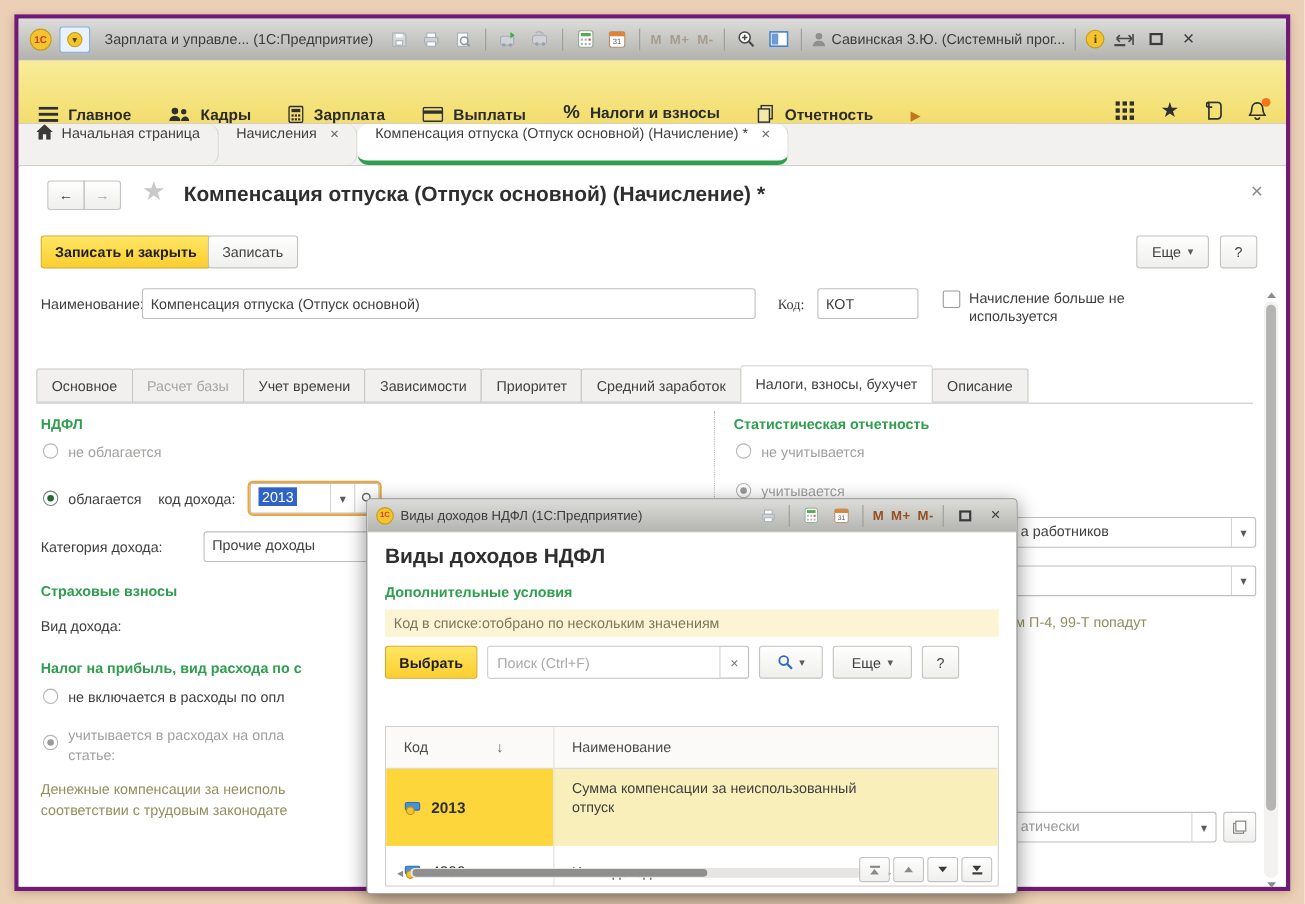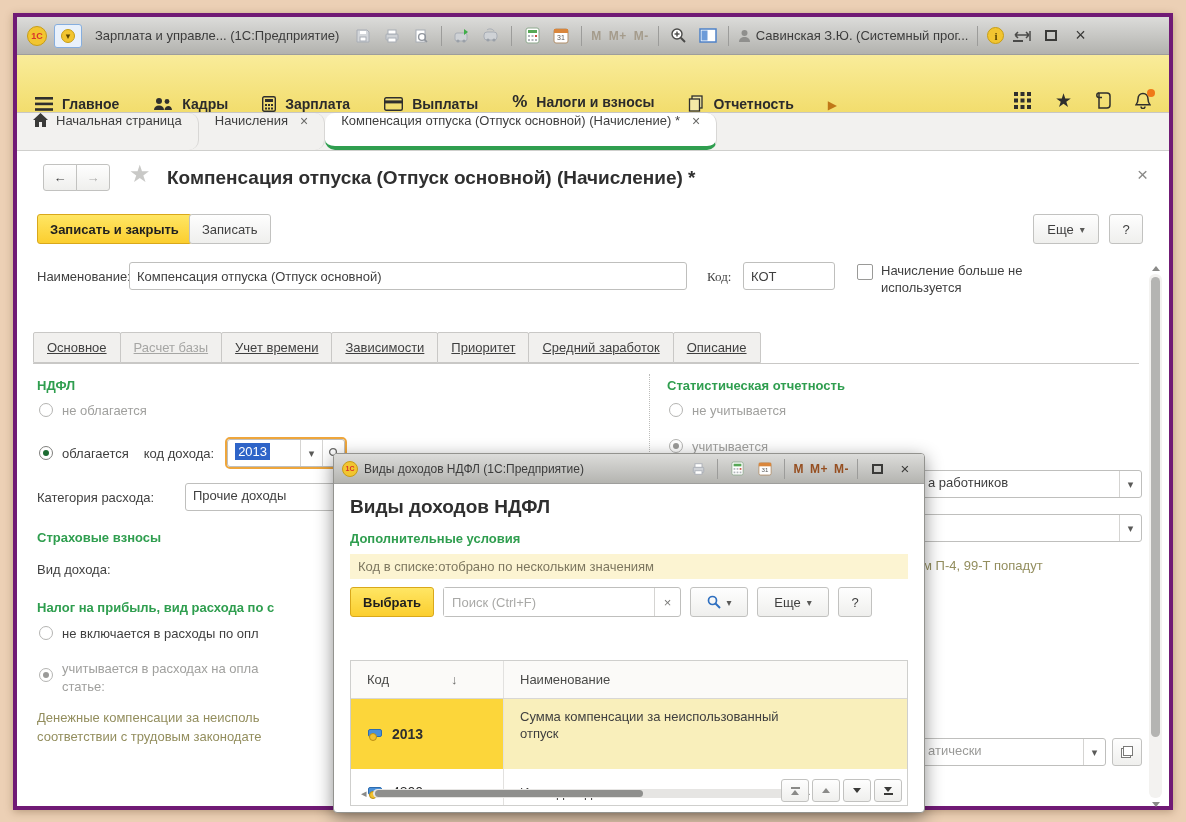--- a/index.html
+++ b/index.html
@@ -69,21 +69,21 @@
 .vscroll .track { background:#f3f2f0; border-radius:6px; position:relative; }
 .vscroll .thumb { position:absolute; left:2px; right:2px; background:#b4b4b2; border-radius:5px; }
 .tri-up { width:0; height:0; border-left:4px solid transparent; border-right:4px solid transparent; border-bottom:5px solid #8a8a88; }
 .tri-down { width:0; height:0; border-left:4px solid transparent; border-right:4px solid transparent; border-top:5px solid #8a8a88; }
 .tri-down.dark { border-top-color:#3a3a38; }
 .hbar { width:9px; height:2px; background:#8a8a88; }
 .hbar.dark { background:#3a3a38; }
 
 
 .formtabs { display:flex; align-items:flex-end; position:absolute; left:16px; right:30px; top:180px; border-bottom:1px solid #c9c8c6; }
-.ftab { padding:7px 13px; font-size:13px; background:#f1f0ee; border:1px solid #c9c8c6; margin-right:-1px; color:#3f3f3f; white-space:nowrap; border-radius:2px 2px 0 0;text-decoration:underline; }
+.ftab { padding:7px 13px; font-size:13px; background:#f1f0ee; border:1px solid #c9c8c6; margin-right:-1px; color:#3f3f3f; white-space:nowrap; border-radius:2px 2px 0 0; }
 .ftab.disabled { color:#a6a6a4; }
 .ftab.active { background:#fff; border-bottom:1px solid #fff; padding-top:9px; padding-bottom:8px; font-weight:normal; position:relative; z-index:2; }
 
 
 .focus-ring { outline:2px solid #eea63c; outline-offset:0; }
 .sel-blue { background:#2e64c8; color:#fff; padding:1px 3px; }
 
 
 .open-glyph { position:relative; width:12px; height:12px; }
 .open-glyph::before { content:""; position:absolute; left:0; bottom:0; width:8px; height:8px; border:1px solid #7a7a78; background:#fff; }
@@ -374,20 +374,21 @@
         </div>
     </div>
 
     <div class="formtabs">
       <div class="ftab">Основное</div>
       <div class="ftab disabled">Расчет базы</div>
       <div class="ftab">Учет времени</div>
       <div class="ftab">Зависимости</div>
       <div class="ftab">Приоритет</div>
       <div class="ftab">Средний заработок</div>
+      <div class="ftab active">Налоги, взносы, бухучет</div>
       <div class="ftab">Описание</div>
     </div>
 
     <div class="abs dotted-sep" style="left:632px; top:222px; height:400px;"></div>
 
     <div class="abs hdr-green" style="left:20px; top:226px;">НДФЛ</div>
     <div class="abs radio-row" style="left:22px; top:251px;">
       <span class="radio"></span>
         <span class="lbl gray">не облагается</span>
     </div>
@@ -399,21 +400,21 @@
         <span class="txt"><span class="sel-blue">2013</span></span>
         <span class="dd">▾</span>
         <span class="dd">
             <svg width="12" height="12" viewBox="0 0 12 12">
               <circle cx="5" cy="5" r="3.4" fill="none" stroke="#6a6a68" stroke-width="1.3"></circle>
               <line x1="7.6" y1="7.6" x2="11" y2="11" stroke="#6a6a68" stroke-width="1.5"></line>
             </svg>
           </span>
       </span>
     </div>
-    <span class="abs lbl" style="left:20px; top:338px;">Категория расхода:</span>
+    <span class="abs lbl" style="left:20px; top:338px;">Категория дохода:</span>
     <span class="combo abs" style="left:168px; top:331px; width:200px;">
       <span class="txt nowrap">Прочие доходы</span>
     </span>
 
     <div class="abs hdr-green" style="left:20px; top:378px;">Страховые взносы</div>
     <span class="abs lbl" style="left:20px; top:410px;">Вид дохода:</span>
 
     <div class="abs hdr-green nowrap" style="left:20px; top:448px; width:300px; overflow:hidden;">Налог на прибыль, вид расхода по с</div>
     <div class="abs radio-row" style="left:22px; top:474px;">
       <span class="radio"></span>

